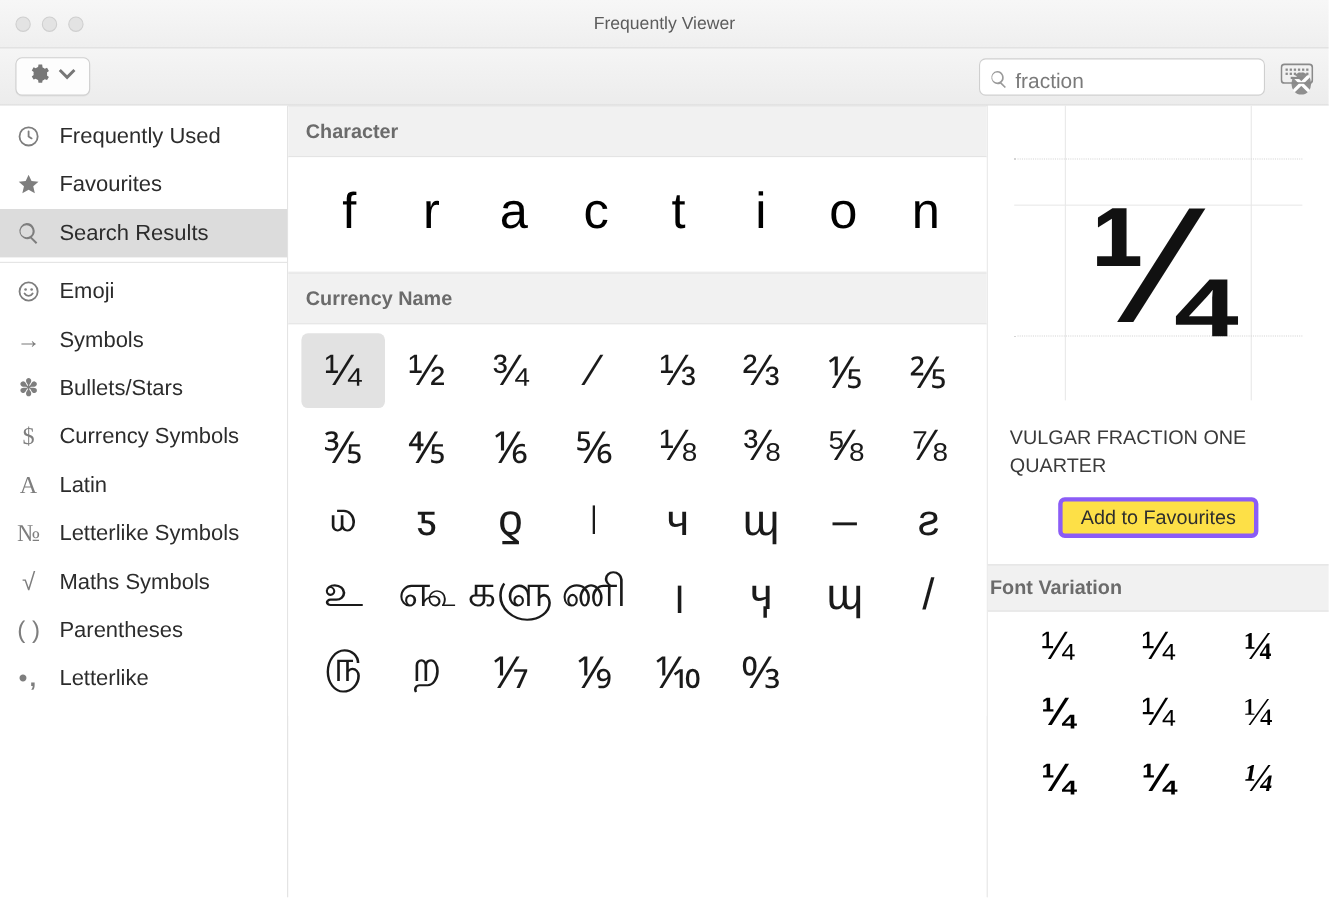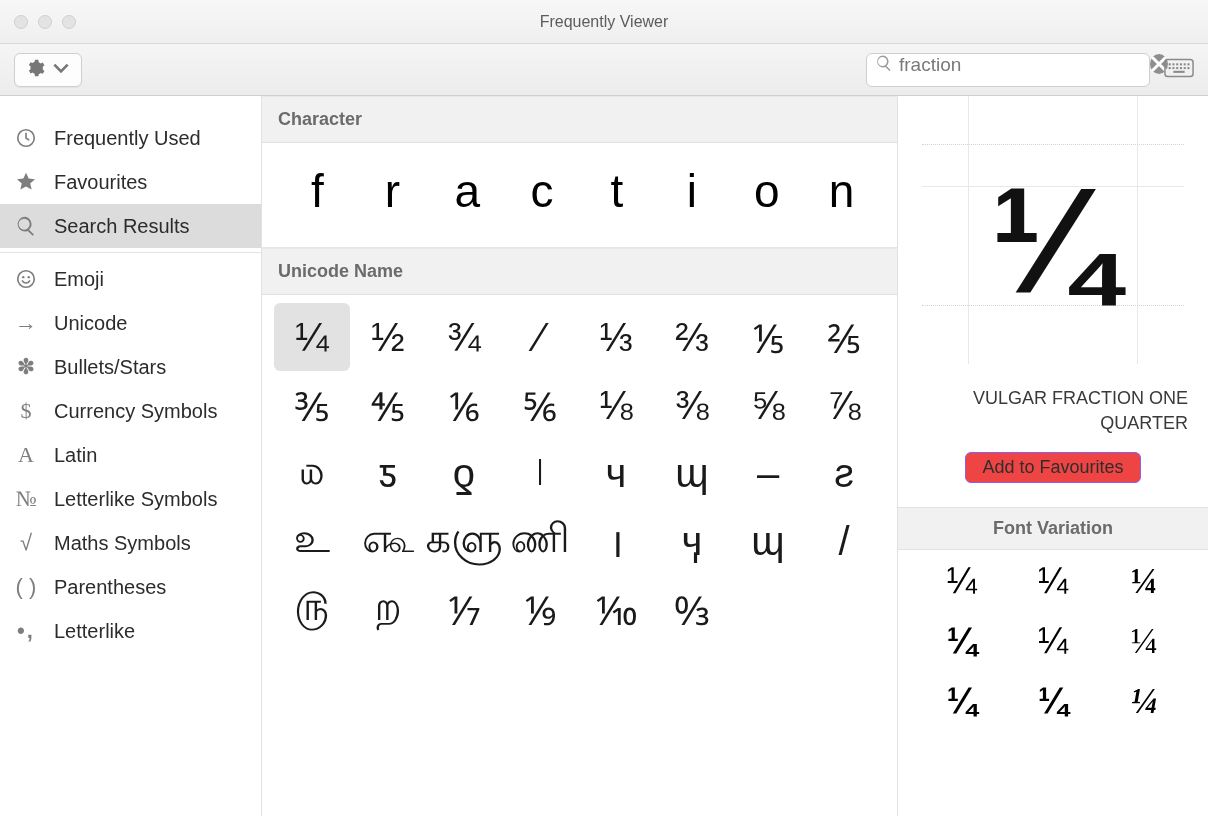--- a/index.html
+++ b/index.html
@@ -24,40 +24,40 @@
   .gear-btn {
     display: inline-flex; align-items: center; gap: 6px;
     border: 1px solid #cfcfcf; border-radius: 6px; background: #fdfdfd;
     padding: 4px 10px; color: #777;
     box-shadow: 0 1px 0 rgba(0,0,0,.04);
   }
   .gear-btn svg { width: 20px; height: 20px; fill: #777; }
   .chev { width: 10px; height: 10px; }
   .flex-spacer { flex: 1; }
   .searchbox {
-    display: flex; align-items: flex-start; width: 284px; height: 34px;
+    display: flex; align-items: flex-end; width: 260px; height: 34px;
     border: 1px solid #cfcfcf; border-radius: 6px; background: #fff;
     padding: 0 8px; color: #7a7a7a;
   }
   .searchbox svg { width: 18px; height: 18px; fill: #9a9a9a; flex: none; }
   .searchbox input {
     border: 0; outline: 0; flex: 1; font-size: 19px; color: #7a7a7a; background: transparent; padding: 0 6px;
   }
   .clear-btn {
     width: 20px; height: 20px; border-radius: 50%; background: #8f8f8f;
     display: flex; align-items: center; justify-content: center; color:#fff; cursor:pointer;
   }
   .keyboard-btn { margin-left: 14px; display:flex; align-items:center; }
   .keyboard-btn svg { width: 30px; height: 24px; }
 
   
   .app-body { display: flex; height: calc(816px - 44px - 52px); }
   .sidebar {
     width: 262px; background: #fff; border-right: 1px solid #e1e1e1;
-    padding-top: 20px;
+    padding-top: 6px;
   }
   .side-item {
     display: flex; align-items: center; gap: 14px;
     height: 44px; padding: 0 12px; font-size: 20px; color: #2c2c2c;
     cursor: pointer;
   }
   .side-item.selected { background: #dcdcdc; text-align: center; }
   .side-hr { height: 1px; background: #e3e3e3; margin: 4px 0; }
   .side-icon { width: 28px; height: 28px; display:flex; align-items:center; justify-content:center; color:#7e7e7e; }
   .side-icon svg { width: 22px; height: 22px; fill: #7e7e7e; }
@@ -94,29 +94,29 @@
     position:relative;
   }
   .preview-grid-v, .preview-grid-h { position:absolute; background:#e8e8e8; }
   .pv1 { left: 70px; top: 0; bottom: 22px; width:1px; }
   .pv2 { right: 70px; top: 0; bottom: 22px; width:1px; }
   .ph1 { left: 24px; right: 24px; height:1px; top: 90px; }
   .ph2 { left: 24px; right: 24px; height:1px; bottom: 80px; border-top:1px dotted #d4d4d4; background:transparent;}
   .ph3 { left: 24px; right: 24px; height:1px; top: 48px; border-top:1px dotted #d4d4d4; background:transparent;}
   .preview-glyph { font-size: 150px; font-weight: 700; color:#111; position:relative; }
   .char-name {
-    text-align:right; color:#3a3a3a; font-size: 18px; padding: 0 20px 16px; line-height:1.4;
+    text-align:left; color:#3a3a3a; font-size: 18px; padding: 0 20px 16px; line-height:1.4;
   }
   .add-fav {
-    align-self:center; border:1px solid #8b5cf6; border-radius:6px; background:#ef4444;
+    align-self:center; border:4px solid #8b5cf6; border-radius:6px; background:#fde047;
     padding: 4px 16px; font-size: 18px; color:#2e2e2e; margin-bottom: 24px; cursor:pointer;
   }
   .variation-head {
     background:#f1f1f1; color:#6b6b6b; font-weight:600; font-size:18px;
-    padding: 10px 2px; border-top:1px solid #e2e2e2; border-bottom:1px solid #e2e2e2;text-align:center;
+    padding: 10px 2px; border-top:1px solid #e2e2e2; border-bottom:1px solid #e2e2e2;
   }
   .variation-grid {
     display:grid; grid-template-columns: repeat(3, 1fr); padding: 10px 18px; row-gap: 18px;
   }
   .v-cell { font-size: 36px; text-align:center; cursor:pointer; }
   .v-bold   { font-weight: 800; }
   .v-serif  { font-family: Georgia, "Times New Roman", serif; }
   .v-light  { font-weight: 300; }
   .v-italic { font-style: italic; font-family: Georgia, serif; }
 </style>
@@ -218,21 +218,21 @@
             <circle cx="12" cy="12" r="9" fill="none" stroke="#7e7e7e" stroke-width="1.8"></circle>
             <circle cx="9" cy="10" r="1.3" fill="#7e7e7e"></circle>
             <circle cx="15" cy="10" r="1.3" fill="#7e7e7e"></circle>
             <path d="M8 14c1 1.6 2.4 2.4 4 2.4s3-.8 4-2.4" fill="none" stroke="#7e7e7e" stroke-width="1.8" stroke-linecap="round"></path>
           </svg>
       </span>
       <span>Emoji</span>
     </div>
     <div class="side-item">
       <span class="side-icon glyph-icon">→</span>
-      <span>Unicode</span>
+      <span>Symbols</span>
     </div>
     <div class="side-item">
       <span class="side-icon glyph-icon">✽</span>
       <span>Bullets/Stars</span>
     </div>
     <div class="side-item">
       <span class="side-icon glyph-icon" style="font-family:Georgia,serif;">$</span>
       <span>Currency Symbols</span>
     </div>
     <div class="side-item">
@@ -262,21 +262,21 @@
     <div class="char-row" id="char-row">
         <div class="char-cell">f</div>
         <div class="char-cell">r</div>
         <div class="char-cell">a</div>
         <div class="char-cell">c</div>
         <div class="char-cell">t</div>
         <div class="char-cell">i</div>
         <div class="char-cell">o</div>
         <div class="char-cell">n</div>
       </div>
-    <div class="section-head">Unicode Name</div>
+    <div class="section-head">Currency Name</div>
     <div class="grid-wrap">
       <div class="chars-grid" id="unicode-grid">
           <div class="g-cell selected">¼</div>
           <div class="g-cell">½</div>
           <div class="g-cell">¾</div>
           <div class="g-cell">⁄</div>
           <div class="g-cell">⅓</div>
           <div class="g-cell">⅔</div>
           <div class="g-cell">⅕</div>
           <div class="g-cell">⅖</div>

